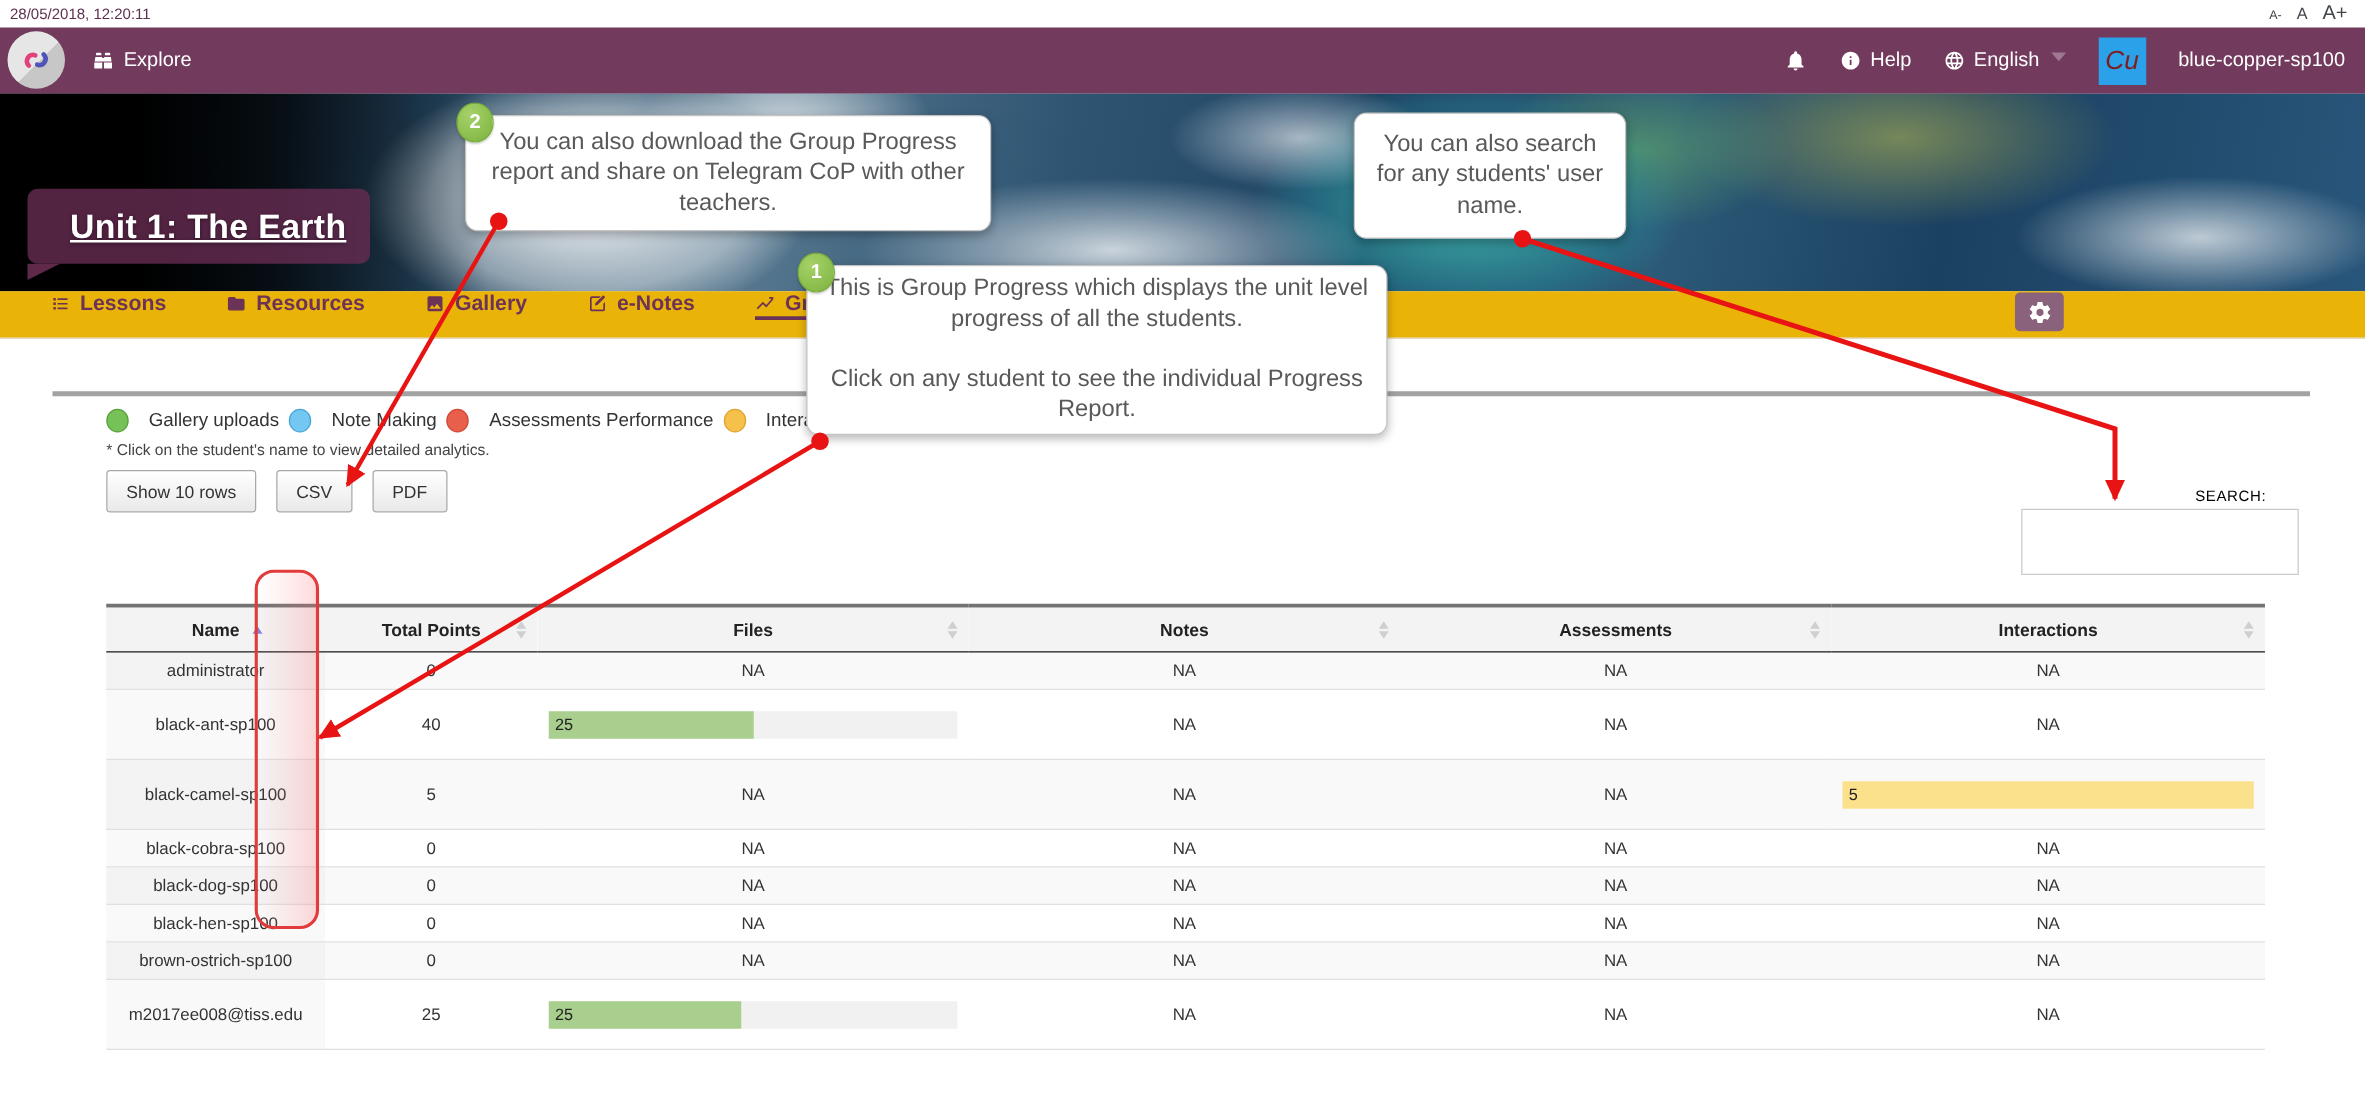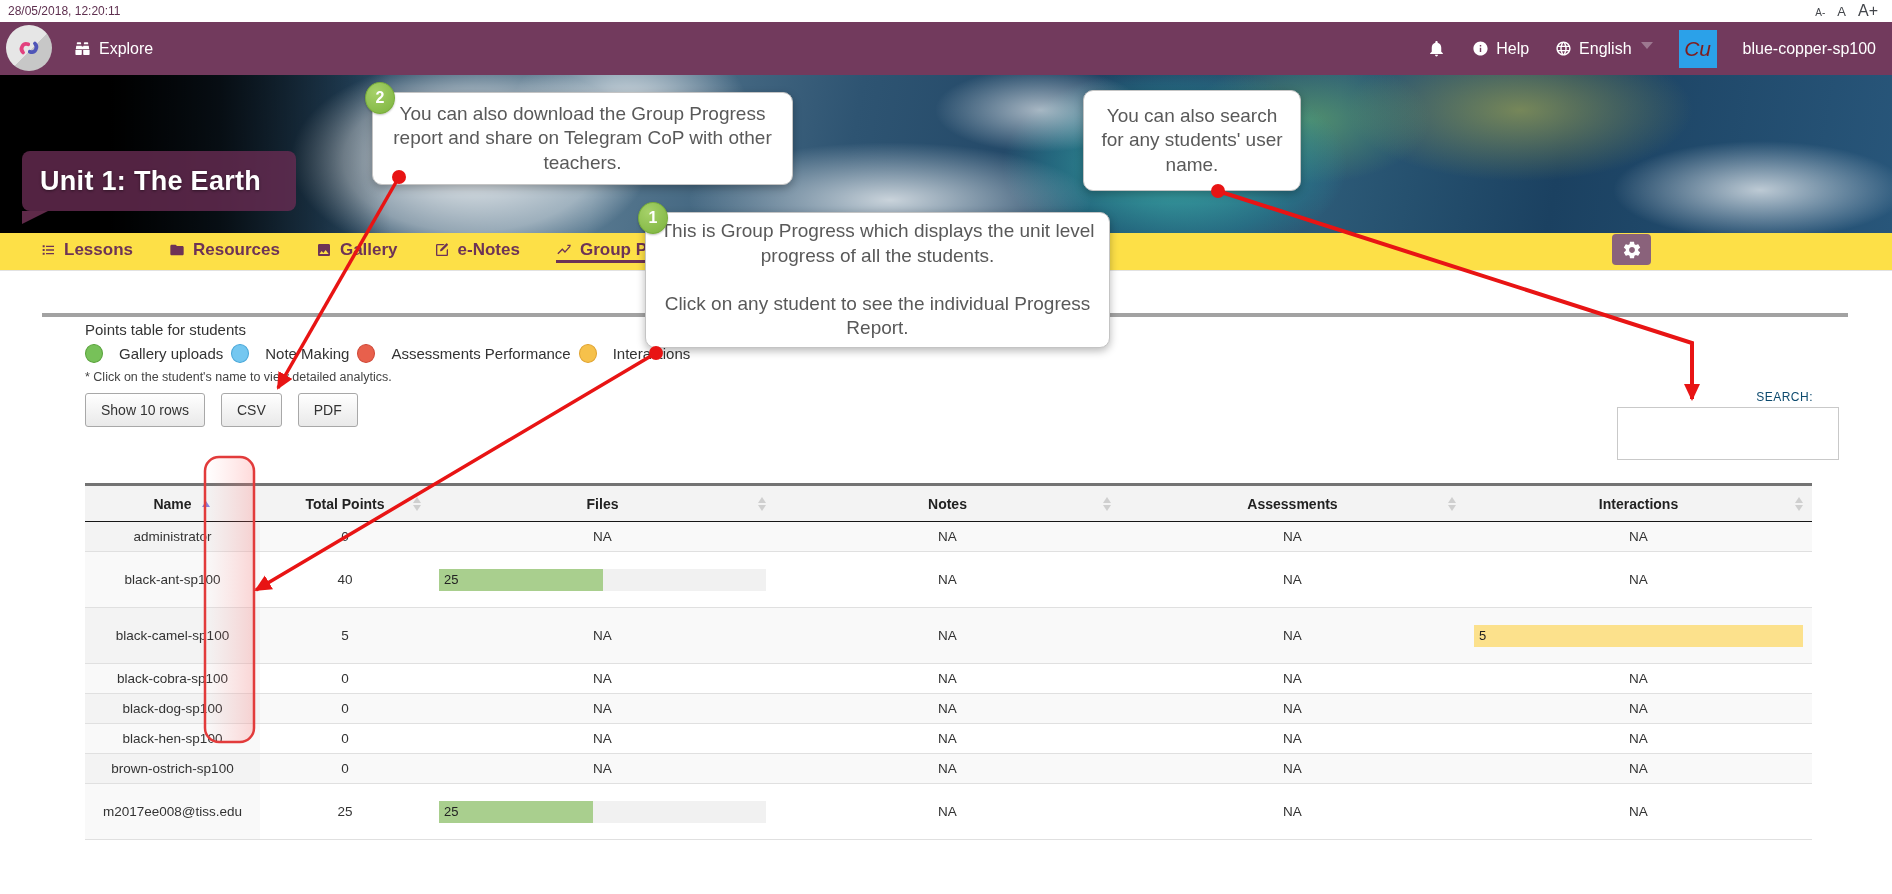--- a/index.html
+++ b/index.html
@@ -41,27 +41,27 @@
       radial-gradient(ellipse 150px 60px at 1040px 35px, rgba(255,255,255,.6), rgba(255,255,255,0) 70%),
       radial-gradient(ellipse 210px 120px at 1175px 90px, rgba(66,194,182,.85), rgba(40,150,160,.4) 60%, rgba(40,150,160,0) 82%),
       radial-gradient(ellipse 160px 85px at 1310px 45px, rgba(92,160,108,.75), rgba(92,160,108,0) 75%),
       radial-gradient(ellipse 230px 95px at 1520px 35px, rgba(128,142,88,.9), rgba(128,142,88,0) 75%),
       radial-gradient(ellipse 210px 70px at 1760px 115px, rgba(255,255,255,.7), rgba(255,255,255,0) 70%),
       linear-gradient(100deg, #0c1a2a 0%, #24455f 18%, #57788f 32%, #2e5472 45%, #1f4464 58%, #2c5a77 70%, #1b4161 82%, #28567a 100%);
   }
   .ribbon { position:absolute; left:22px; top:76px; width:274px; height:60px;
             background:rgba(104,44,82,.8); border-radius:8px;
             color:#fff; font-size:27px; font-weight:600; letter-spacing:.3px;
-            line-height:60px; padding-left:18px; text-shadow:0 1px 3px rgba(0,0,0,.45); }
+            line-height:60px; padding-left:34px; text-shadow:0 1px 3px rgba(0,0,0,.45);text-decoration:underline; }
   .ribbon-fold { position:absolute; left:22px; top:136px; width:0; height:0;
                  border-top:13px solid #5f2a49; border-right:26px solid transparent; }
 
   
-  .tabsbar { position:absolute; top:233px; left:0; width:100%; height:38px; background:#fde047;
-             border-bottom:1px solid #e2e2e2; display:flex; align-items:center; gap:36px; padding-left:40px; }
+  .tabsbar { position:absolute; top:233px; left:0; width:100%; height:38px; background:#eab308;
+             border-bottom:1px solid #e2e2e2; display:flex; align-items:flex-start; gap:48px; padding-left:40px; }
   .tab { display:flex; align-items:center; gap:8px; color:#6d3356; font-size:17px; font-weight:600;
          border-bottom:3px solid transparent; cursor:pointer; }
   .tab svg { width:16px; height:16px; fill:#6d3356; }
   .tab.active { font-weight:700; border-bottom-color:#6d3356; }
   .gear-btn { position:absolute; left:1612px; top:234px; width:39px; height:31px; background:#8a627b;
               border-radius:4px; display:flex; align-items:center; justify-content:center; cursor:pointer; }
   .gear-btn svg { width:20px; height:20px; fill:#fff; }
 
   
   .divider { position:absolute; top:313px; left:42px; width:1806px; height:4px; background:#a2a2a2; }
@@ -74,21 +74,21 @@
   .legend-dot { width:18px; height:19px; border-radius:50%; border:1px solid rgba(0,0,0,.25); }
   .legend-label { font-size:15px; color:#333; }
   .analytics-note { margin-top:7px; font-size:12.5px; color:#444; }
   .btn-row { display:flex; gap:16px; margin-top:9px; }
   .dt-btn { font-family:"Liberation Sans",sans-serif; font-size:14px; color:#333;
             border:1px solid #a8a8a8; border-radius:3px; background:linear-gradient(#ffffff,#e9e9e9);
             padding:8px 15px; cursor:pointer; }
 
   
   .search-label { position:absolute; top:390px; left:1617px; width:196px; text-align:right;
-                  font-size:12px; color:#0c4a6e; letter-spacing:.5px; }
+                  font-size:12px; color:#000000; letter-spacing:.5px; }
   .search-input { position:absolute; top:407px; left:1617px; width:222px; height:53px;
                   border:1px solid #c9c9c9; background:#fff; font-size:16px; padding:4px 8px; }
 
   
   table.points { position:absolute; top:483px; left:85px; width:1727px; border-collapse:collapse; }
   table.points col.c0{width:175px} table.points col.c1{width:170px} table.points col.c2{width:345px}
   table.points col.c3{width:345px} table.points col.c4{width:345px} table.points col.c5{width:347px}
   thead th { height:37px; background:#f3f3f3; border-top:3px solid #737373; border-bottom:1px solid #161616;
              font-size:14px; font-weight:700; color:#222; text-align:center; position:relative; cursor:pointer; }
   tbody td { border-bottom:1px solid #e0e0e0; text-align:center; font-size:13.5px; color:#333; }
@@ -216,21 +216,20 @@
   </div>
   <div class="gear-btn">
     <svg viewBox="0 0 24 24">
         <path d="M19.43 12.98c.04-.32.07-.64.07-.98s-.03-.66-.07-.98l2.11-1.65c.19-.15.24-.42.12-.64l-2-3.46c-.12-.22-.39-.3-.61-.22l-2.49 1c-.52-.4-1.08-.73-1.69-.98l-.38-2.65C14.46 2.18 14.25 2 14 2h-4c-.25 0-.46.18-.49.42l-.38 2.65c-.61.25-1.17.59-1.69.98l-2.49-1c-.23-.09-.49 0-.61.22l-2 3.46c-.13.22-.07.49.12.64l2.11 1.65c-.04.32-.07.65-.07.98s.03.66.07.98l-2.11 1.65c-.19.15-.24.42-.12.64l2 3.46c.12.22.39.3.61.22l2.49-1c.52.4 1.08.73 1.69.98l.38 2.65c.03.24.24.42.49.42h4c.25 0 .46-.18.49-.42l.38-2.65c.61-.25 1.17-.59 1.69-.98l2.49 1c.23.09.49 0 .61-.22l2-3.46c.12-.22.07-.49-.12-.64l-2.11-1.65zM12 15.5c-1.93 0-3.5-1.57-3.5-3.5s1.57-3.5 3.5-3.5 3.5 1.57 3.5 3.5-1.57 3.5-3.5 3.5z"></path>
       </svg>
   </div>
 
   <div class="divider"></div>
 
   <div class="toolbar">
-    <div class="points-heading">Points table for students</div>
     <div class="legend">
       <span class="legend-item">
         <span class="legend-dot" style="background: rgb(119, 193, 89); border-color: rgb(88, 162, 58);"></span>
         <span class="legend-label">Gallery uploads</span>
       </span>
       <span class="legend-item">
         <span class="legend-dot" style="background: rgb(116, 199, 240); border-color: rgb(71, 166, 216);"></span>
         <span class="legend-label">Note Making</span>
       </span>
       <span class="legend-item">

